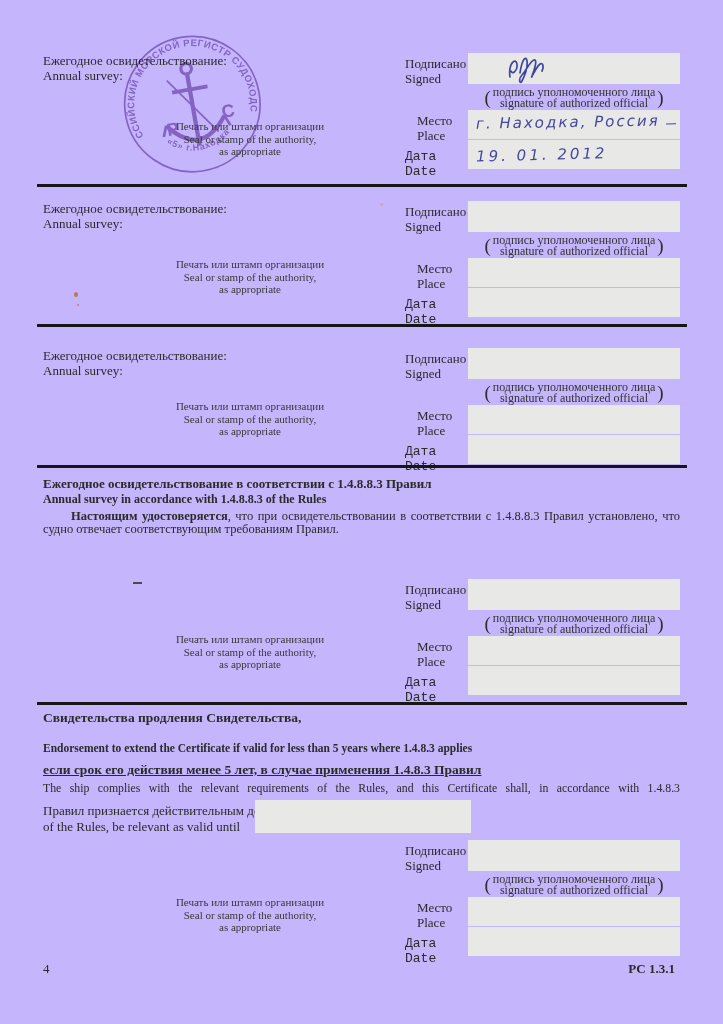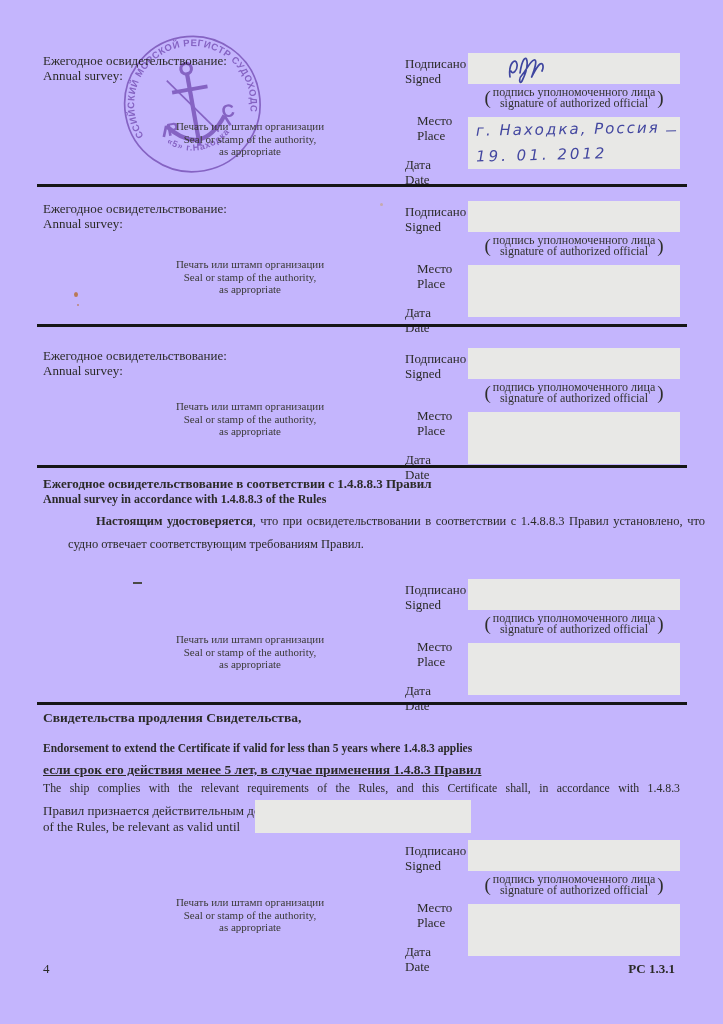--- a/index.html
+++ b/index.html
@@ -11,38 +11,38 @@
   .abs{position:absolute;}
   .lbl{font-size:13px; line-height:15px;}
   .label-pair div{white-space:nowrap;}
   .seal-note{width:200px; text-align:center; font-size:11px; line-height:12.5px; color:#3a3a36;}
   .rule{position:absolute; left:37px; width:650px; height:3px; background:#161616;}
   
   .sign-col{position:absolute; left:405px; width:280px; height:118px;}
   .sc-label{position:absolute; left:0; font-size:13px; line-height:15px; white-space:nowrap;}
   .sc-box{position:absolute; left:63px; width:212px; background:#e8e8e6;}
   .box-signed{top:0; height:31px;}
-  .box-place{top:64px; height:29px;}
+  .box-place{top:57px; height:29px;}
   .box-date{top:87px; height:29px;}
   .lab-signed{top:3px;}
   .lab-place{top:60px;margin-left:12px;}
-  .lab-date{top:104px;}
+  .lab-date{top:96px;font-family:Liberation Mono, monospace;}
   .sc-caption{position:absolute; top:34px; left:55px; width:228px; display:flex; align-items:center; justify-content:center;}
   .sc-caption .paren{font-size:19px; font-weight:400; color:#2e2e2a; line-height:19px;}
   .sc-caption .cap-lines{text-align:center; font-size:12px; line-height:10.5px; color:#33332f; padding:0 2px; white-space:nowrap;}
   
   .hand{font-family:"DejaVu Sans", sans-serif; font-style:italic; color:#4347a0;}
   .hand-place{display:flex; align-items:flex-end; font-size:15px; letter-spacing:2px; padding:3px 0 2px 8px; transform:rotate(-1deg);}
   .hand-tail{flex:1; border-bottom:1.5px solid #4347a0; margin:0 4px 5px 6px;}
   .hand-date{font-size:15px; letter-spacing:3px; padding:5px 0 0 8px; transform:rotate(-1.5deg); white-space:nowrap;}
   .sig-svg{position:absolute; left:28px; top:-6px;}
   
   .hdr{position:absolute; left:43px; width:637px; text-align:left; font-weight:bold; white-space:nowrap;}
   .para{position:absolute; left:43px; width:637px; text-align:justify;}
-  .para-ru{font-size:12.5px; line-height:23px; text-indent:28px;margin-left:25px;}
+  .para-ru{font-size:12.5px; line-height:13px; text-indent:28px;}
   .para-en{font-size:11.5px; line-height:15.5px; text-indent:28px;}
   .one-line{text-align-last:justify; white-space:nowrap;}
   .footer-num{position:absolute; font-size:13px;}
   
   .stamp{position:absolute; left:118px; top:28px; width:148px; height:148px;
          transform:rotate(-10deg); mix-blend-mode:multiply; opacity:.82;}
   .stamp svg{overflow:visible;}
   .stamp text{font-family:"Liberation Sans", sans-serif; font-weight:bold;}
   .speck{position:absolute; border-radius:50%;}
   .dash-mark{position:absolute; background:#4a4a46;}

